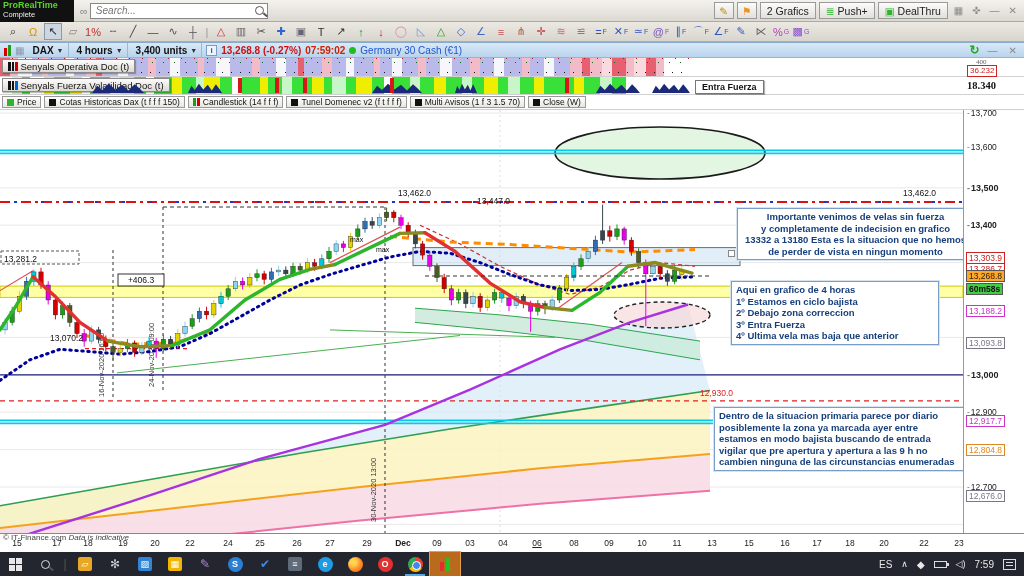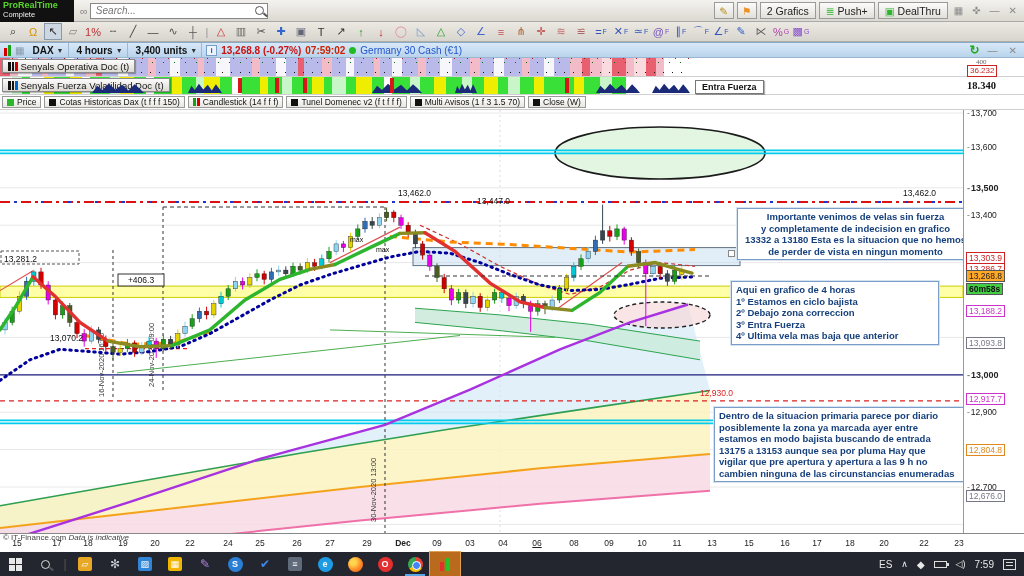--- a/index.html
+++ b/index.html
@@ -671,45 +671,44 @@
         <div>Aqui en grafico de 4 horas</div>
         <div>1º Estamos en ciclo bajista</div>
         <div>2º Debajo zona correccion</div>
         <div>3º Entra Fuerza</div>
         <div>4º Ultima vela mas baja que anterior</div>
       </div>
     <div class="annbox" id="ann3" style="left:714px;top:297px;width:260px;">
         <div>Dentro de la situacion primaria parece por diario</div>
         <div>posiblemente la zona ya marcada ayer entre</div>
         <div>estamos en modo bajista buscando de entrada</div>
-        <div>13175 a 13153 aunque sea por pluma Hay que</div>
         <div>vigilar que pre apertura y apertura a las 9 h no</div>
         <div>cambien ninguna de las circunstancias enumeradas</div>
       </div>
     <div class="handle" style="left:728px;top:140px"></div>
     <div class="copyright">
       <span>© IT-Finance.com</span> <span class="ital">Data is indicative</span>
     </div>
   </div>
 
   <div class="paxis" id="paxis">
       <span class="ptick" style="top: -2px;">13,700</span>
       <span class="ptick" style="top: 32px;">13,600</span>
       <span class="ptick b" style="top: 73px;">13,500</span>
-      <span class="ptick" style="top: 100px;">13,400</span>
+      <span class="ptick" style="top: 110px; font-weight: bold;">13,400</span>
       <span class="ptick b" style="top: 260px;">13,000</span>
       <span class="ptick" style="top: 297px;">12,900</span>
       <span class="ptick" style="top: 372px;">12,700</span>
       <span class="pbox" style="top: 142px; color: rgb(204, 34, 34); border-color: rgb(204, 34, 34);">13,303.9</span>
       <span class="pbox" style="top: 153px; color: rgb(204, 34, 34); border-color: rgb(204, 34, 34);">13,286.7</span>
       <span class="pbox" style="top: 160px; color: rgb(34, 34, 34); border-color: rgb(85, 85, 85); background: rgb(255, 167, 38);">13,268.8</span>
       <span class="pbox" style="top: 173px; color: rgb(17, 17, 17); border-color: rgb(85, 85, 85); background: rgb(68, 204, 68); font-weight: bold;">60m58s</span>
       <span class="pbox" style="top: 195px; color: rgb(204, 51, 204); border-color: rgb(204, 51, 204);">13,188.2</span>
       <span class="pbox" style="top: 227px; color: rgb(119, 119, 136); border-color: rgb(119, 119, 136);">13,093.8</span>
-      <span class="pbox" style="top: 283px; color: rgb(204, 51, 204); border-color: rgb(204, 51, 204); text-align: right;">12,917.7</span>
+      <span class="pbox" style="top: 305px; color: rgb(204, 51, 204); border-color: rgb(204, 51, 204); text-align: right;">12,917.7</span>
       <span class="pbox" style="top: 334px; color: rgb(224, 136, 32); border-color: rgb(224, 136, 32);">12,804.8</span>
       <span class="pbox" style="top: 380px; color: rgb(119, 119, 136); border-color: rgb(119, 119, 136);">12,676.0</span>
       <span class="pbox" style="top: 425px; color: rgb(204, 34, 34); border-color: rgb(204, 34, 34);">12,563.3</span>
     </div>
   <div class="daxis" id="daxis">
       <span class="dtick" style="left: 17px;">15</span>
       <span class="dtick" style="left: 57px;">17</span>
       <span class="dtick" style="left: 88px;">18</span>
       <span class="dtick" style="left: 123px;">19</span>
       <span class="dtick" style="left: 155px;">20</span>

